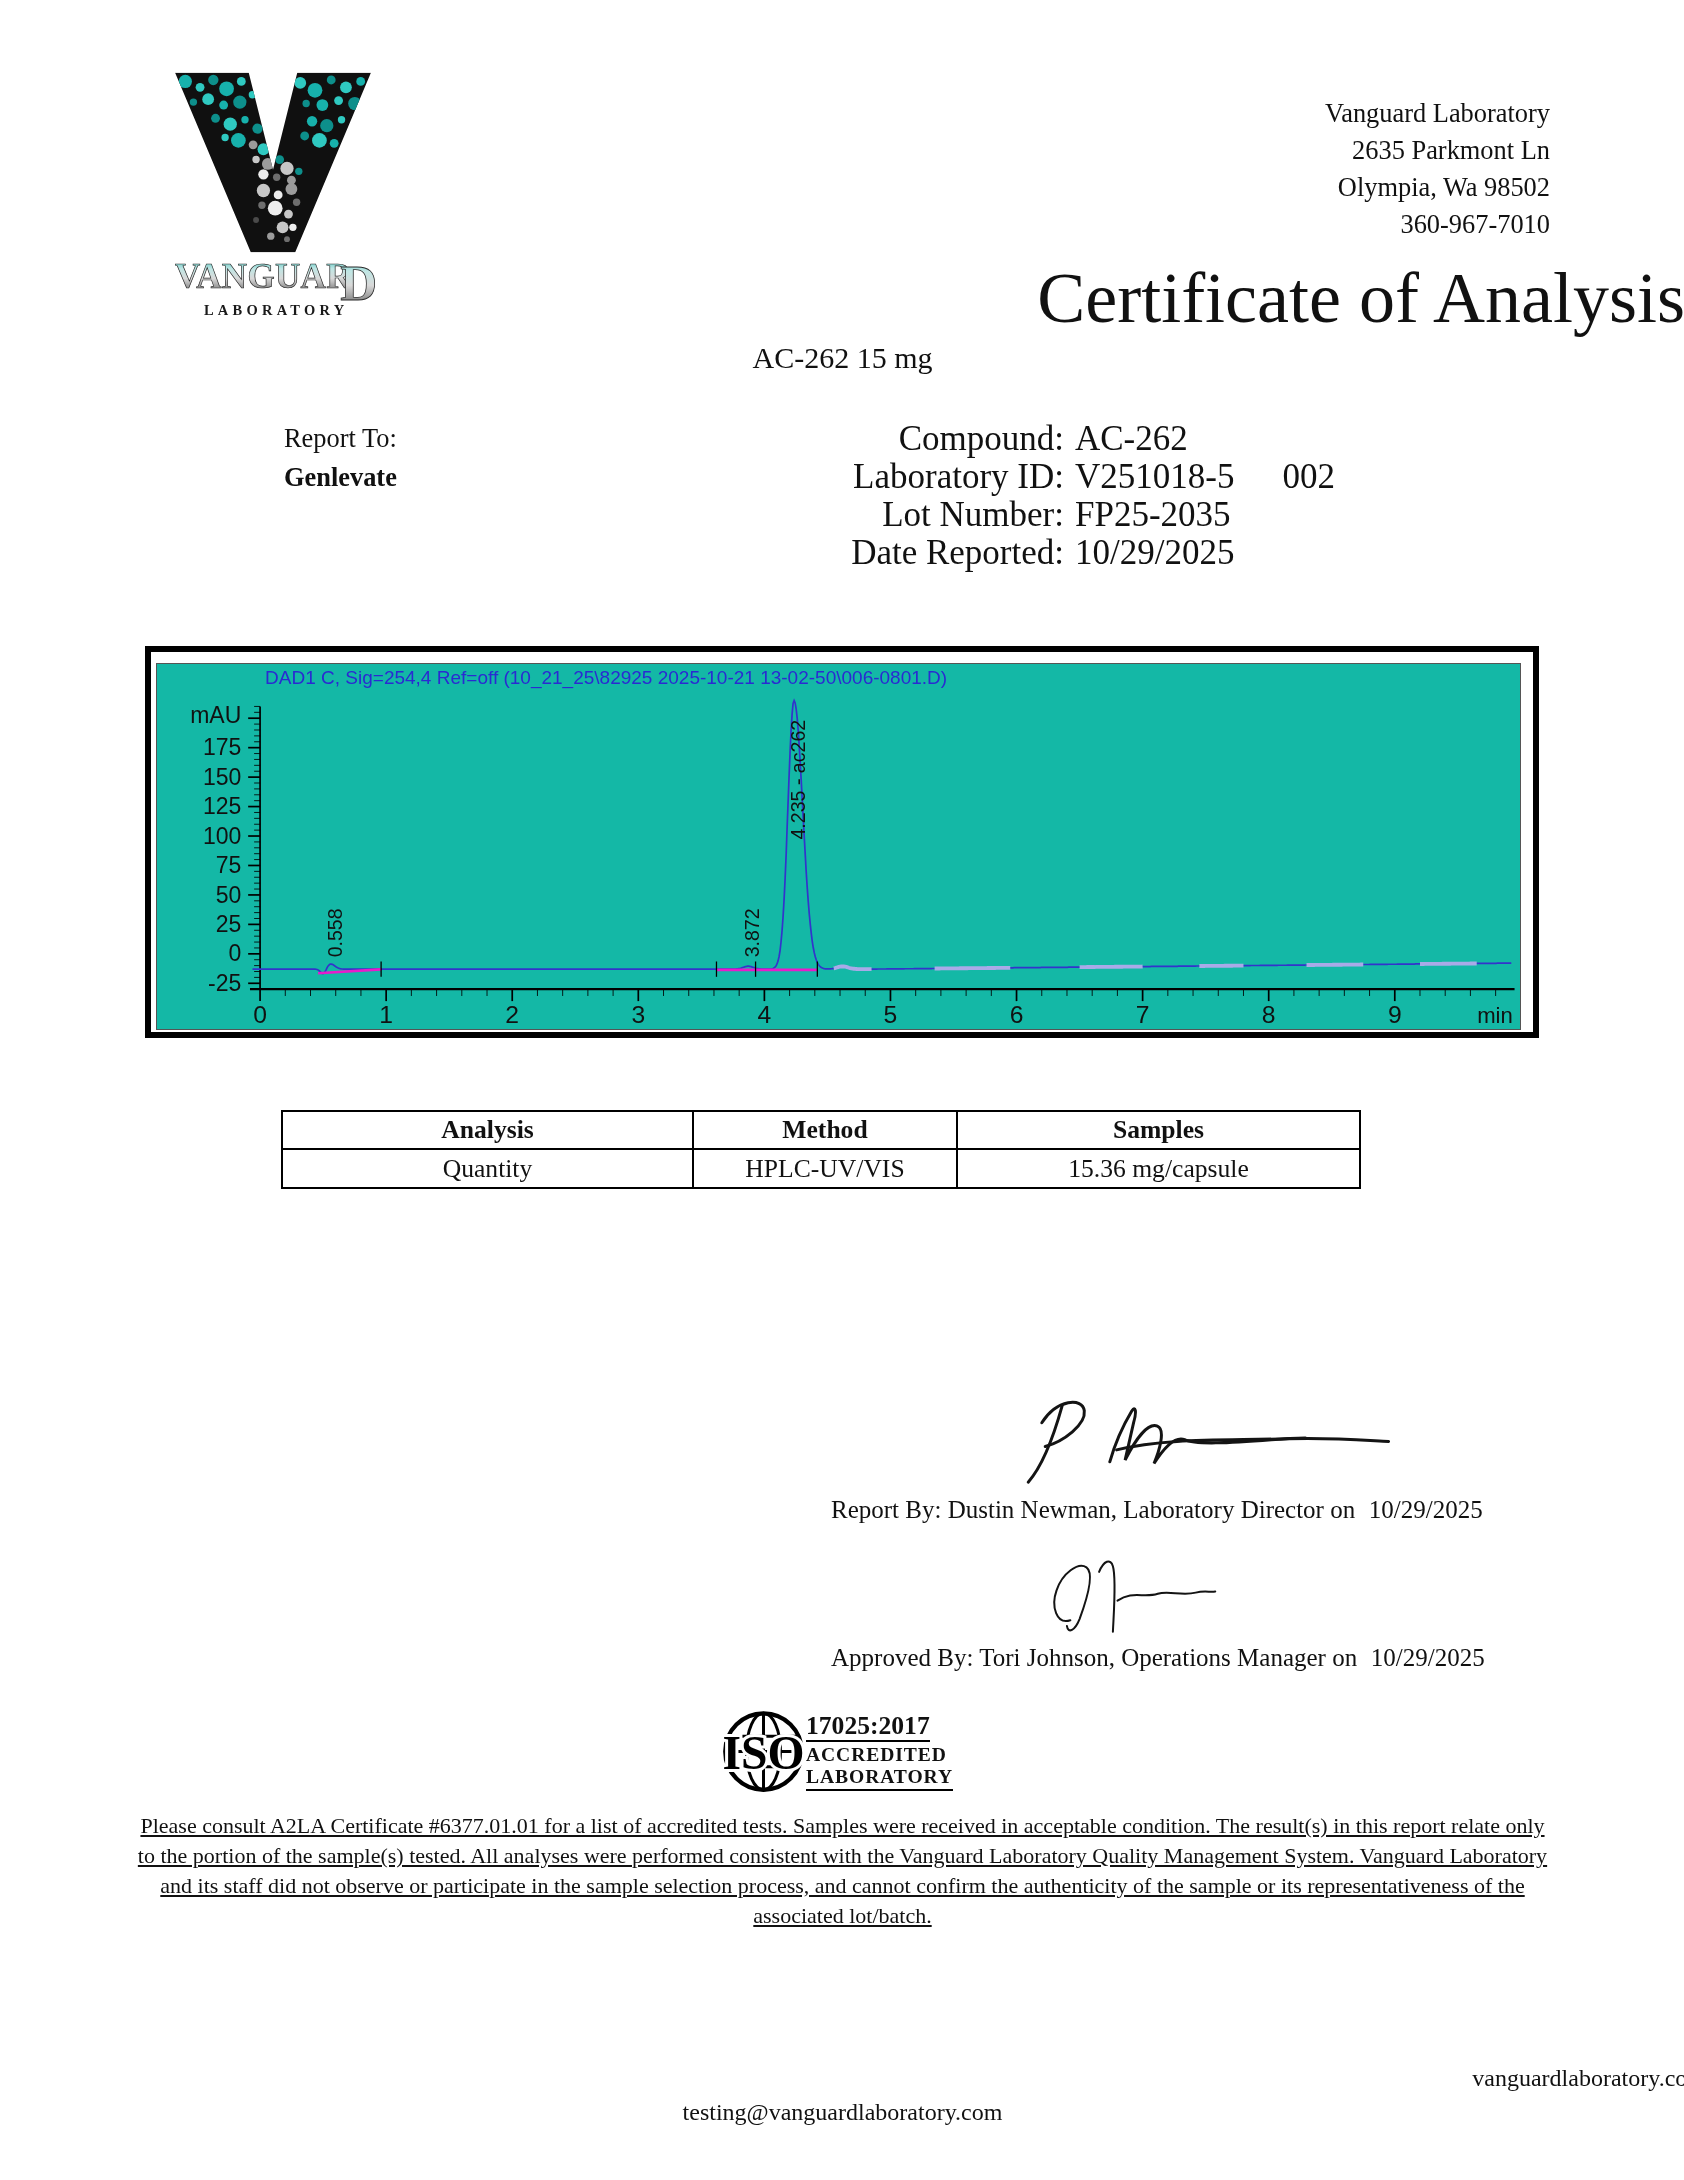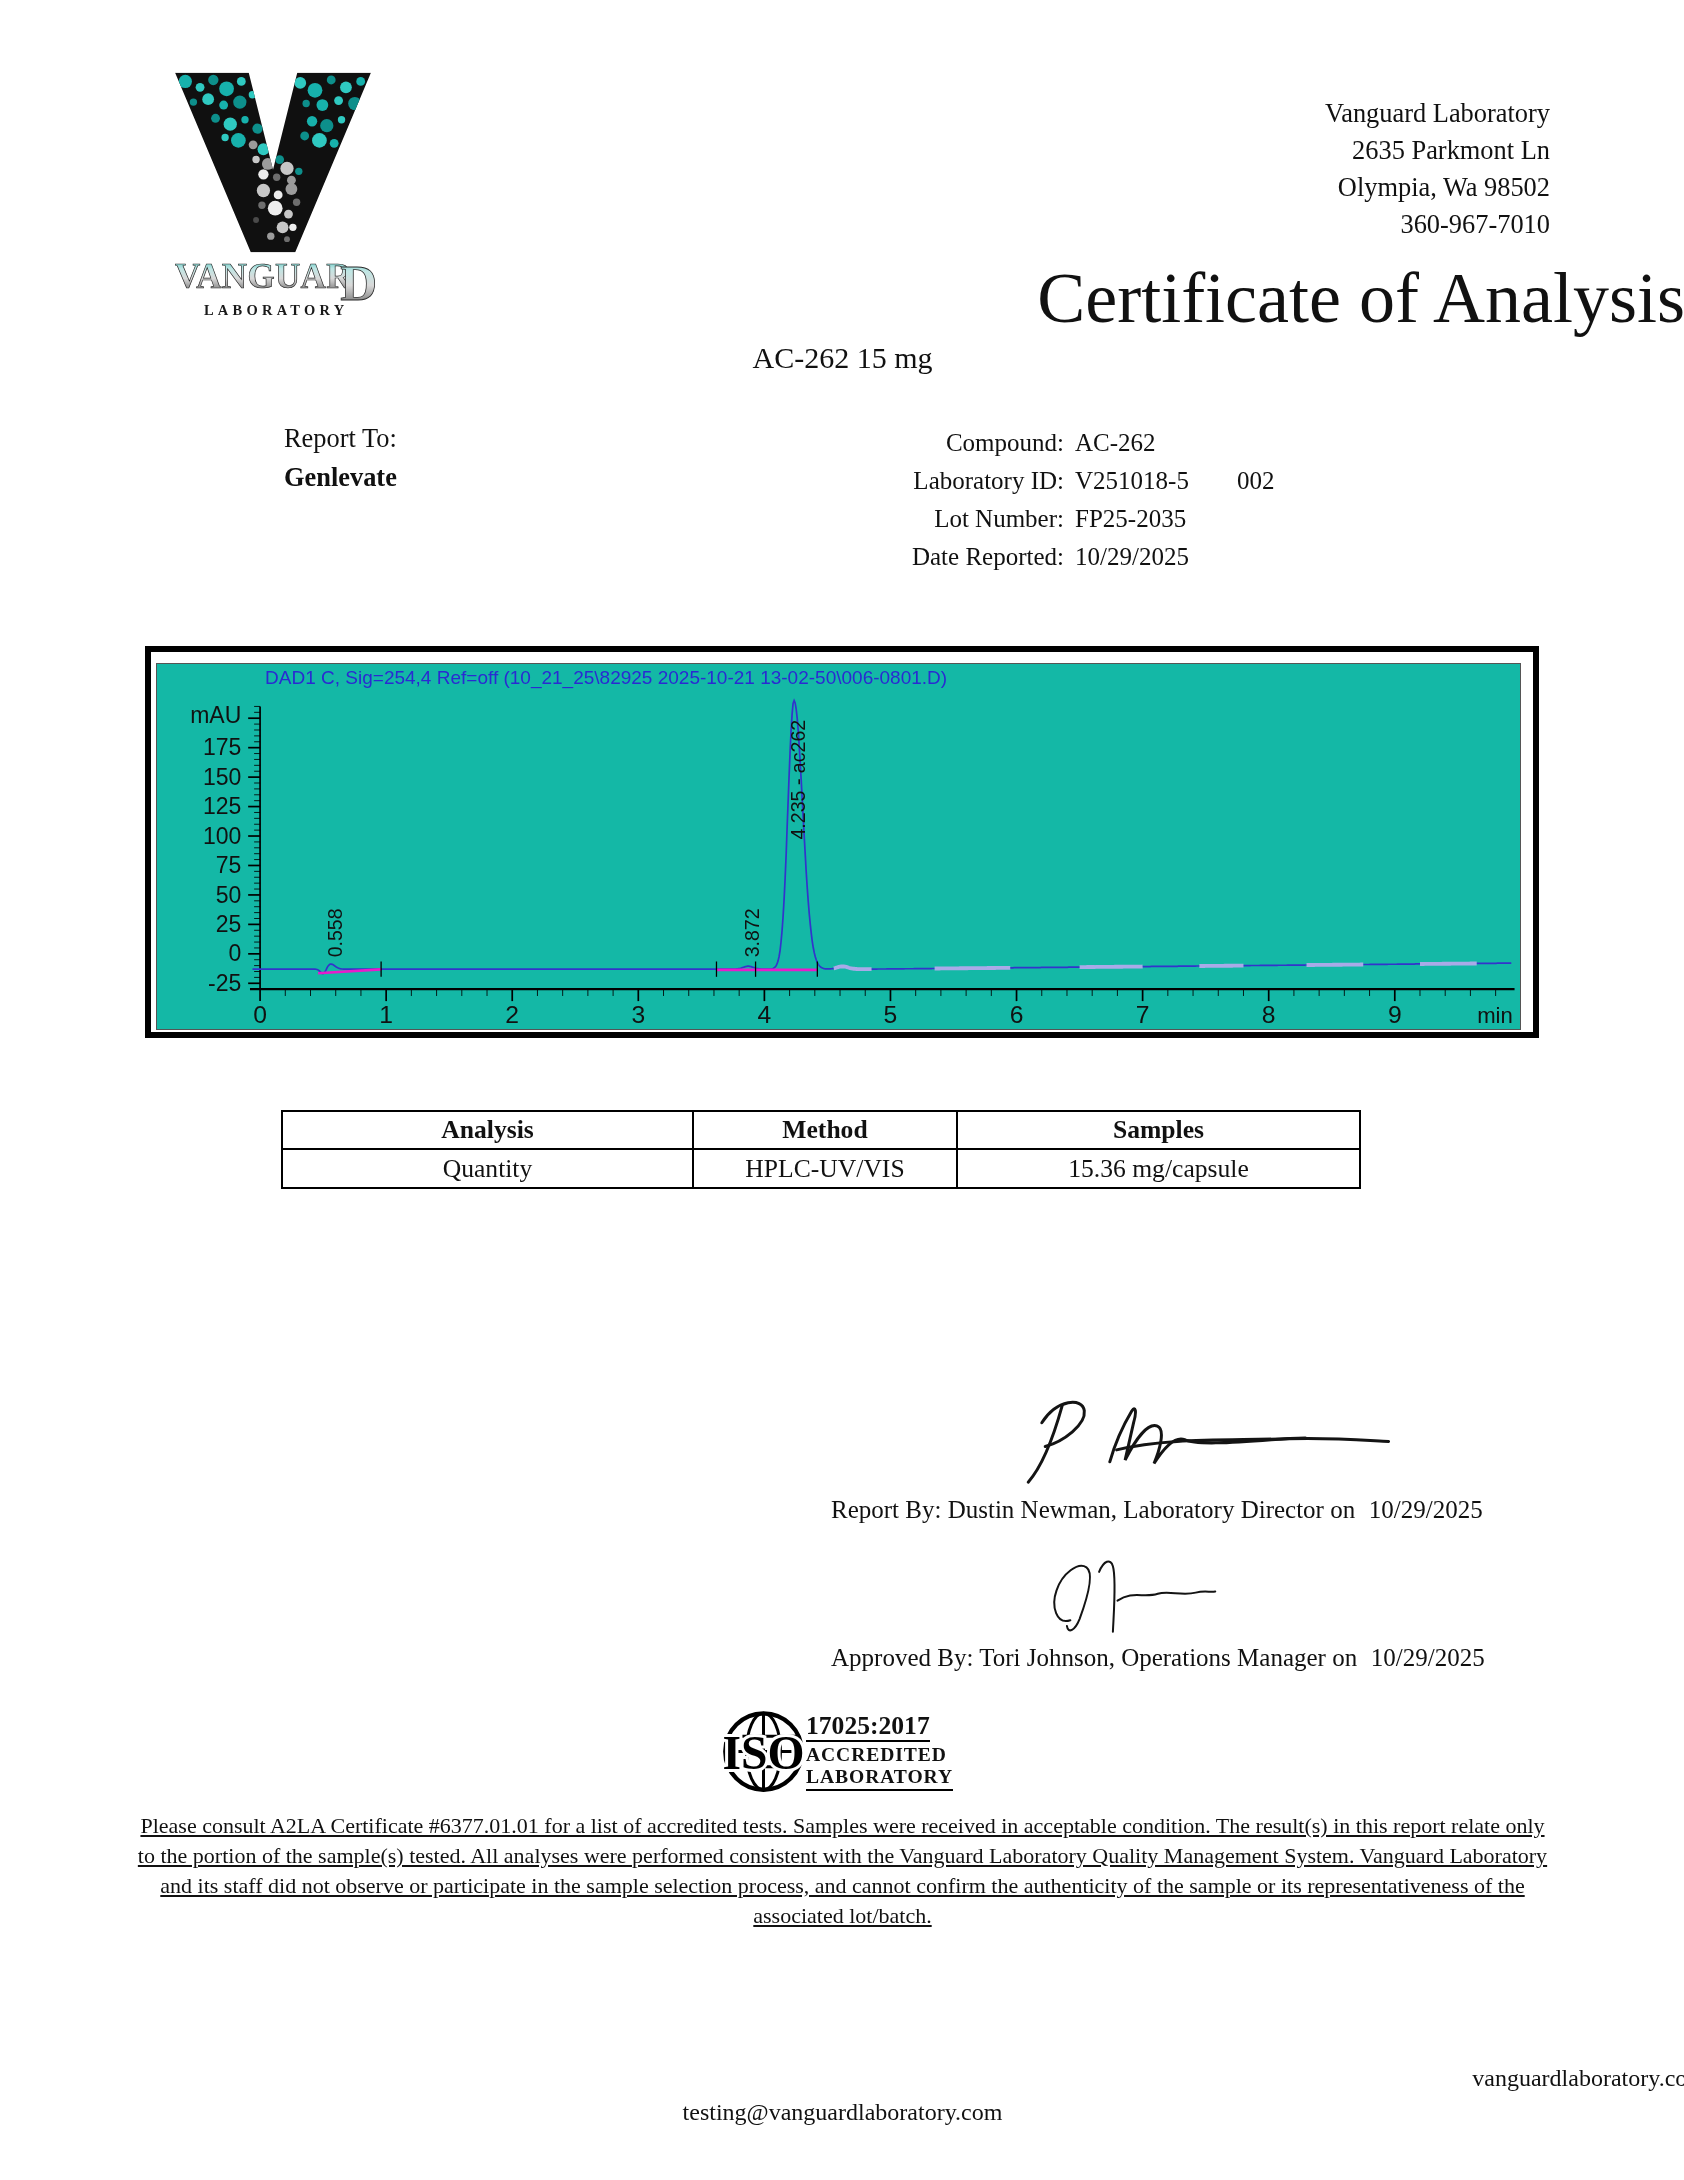--- a/index.html
+++ b/index.html
@@ -7,21 +7,21 @@
         font-family:"Liberation Serif",serif;color:#111;}
   .abs{position:absolute;}
   
   .addr{right:135px;top:95px;text-align:right;font-size:26.4px;line-height:37px;}
   
   .title{left:0;top:262px;width:100%;text-align:right;font-size:72px;line-height:1;}
   .subtitle{left:0;top:341px;width:100%;text-align:center;font-size:30px;}
   
   .reportto{left:284px;top:419px;font-size:26.4px;line-height:39px;}
   .client{font-weight:bold;}
-  .info{left:596px;top:429px;font-size:25px;}
+  .info{left:596px;top:419px;font-size:35px;}
   .info-row{display:flex;height:38px;align-items:baseline;}
   .info-label{width:468px;text-align:right;margin-right:11px;}
   .info-extra{margin-left:48px;}
   
   .chartbox{left:145px;top:646px;width:1394px;height:392px;border:6px solid #000;box-sizing:border-box;background:#fff;}
   .chartpanel{position:absolute;left:5.1px;top:11px;width:1363px;height:365px;border:0.9px solid #555;background:#14b8a6;}
   .charttitle{position:absolute;left:108px;top:3.4px;font-family:"Liberation Sans",sans-serif;font-size:19px;letter-spacing:0px;}
   #chrom-svg{position:absolute;left:0;top:0;}
   #chrom-svg text{font-family:"Liberation Sans",sans-serif;}
   

